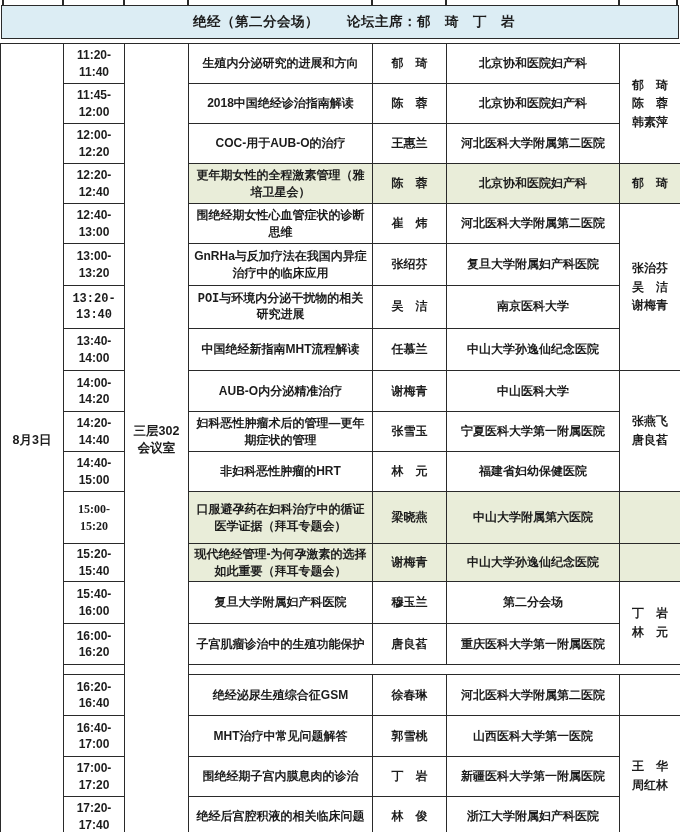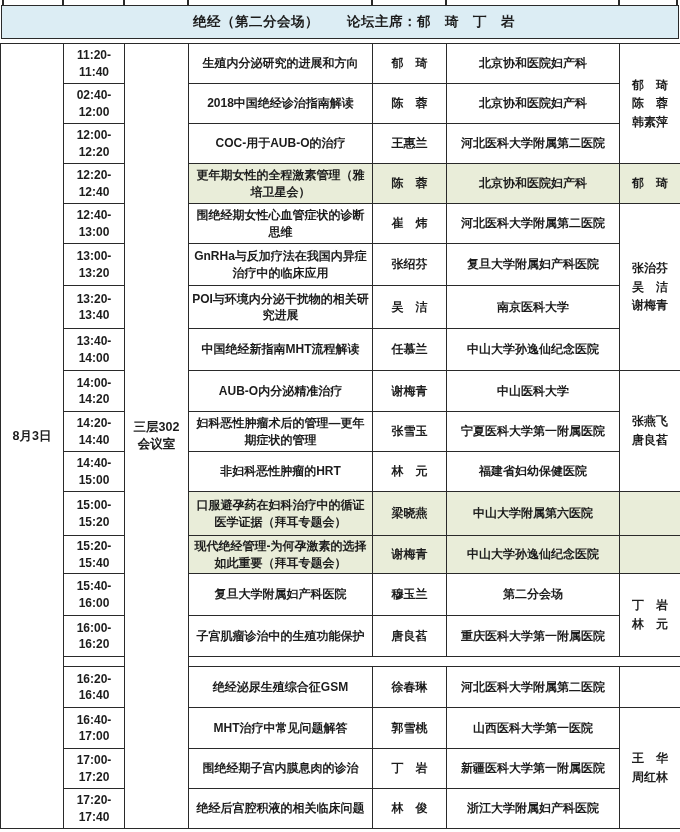--- a/index.html
+++ b/index.html
@@ -37,21 +37,21 @@
     padding:2px 3px;background:#fff;overflow:hidden;
   }
   td.time,td.chair{white-space:pre-line;}
   td.chair{line-height:1.55;}
   td.date,td.venue{font-size:12.5px;}
   td.gap{border:none;background:#fff;padding:0;}
   tr.gaprow{height:10px;}
   tr.hl td:not(.time):not(.date):not(.venue){background:var(--hl-bg);}
   
   tr.h40{height:40px;} tr.h41{height:41px;} tr.h42{height:42px;margin-left:8px;}
-  tr.h43{height:43px;} tr.h44{height:44px;} tr.h38{height:38px;}
+  tr.h43{height:43px;font-family:Liberation Mono, monospace;} tr.h44{height:52px;font-family:Liberation Serif, serif;} tr.h38{height:38px;}
 </style>
 </head>
 <body>
 
 <div class="top-strip">
   <div class="tick" style="left:2px"></div>
   <div class="tick" style="left:62px"></div>
   <div class="tick" style="left:123px"></div>
   <div class="tick" style="left:187px"></div>
   <div class="tick" style="left:371px"></div>
@@ -82,21 +82,21 @@
 11:40</td>
       <td class="venue" rowspan="20">三层302会议室</td>
       <td class="topic">生殖内分泌研究的进展和方向</td>
       <td class="speaker">郁　琦</td>
       <td class="inst">北京协和医院妇产科</td>
       <td class="chair" rowspan="3">郁　琦
 陈　蓉
 韩素萍</td>
     </tr>
     <tr class="h40">
-      <td class="time">02:40-
+      <td class="time">11:45-
 12:00</td>
       <td class="topic">2018中国绝经诊治指南解读</td>
       <td class="speaker">陈　蓉</td>
       <td class="inst">北京协和医院妇产科</td>
     </tr>
     <tr class="h40">
       <td class="time">12:00-
 12:20</td>
       <td class="topic">COC-用于AUB-O的治疗</td>
       <td class="speaker">王惠兰</td>

